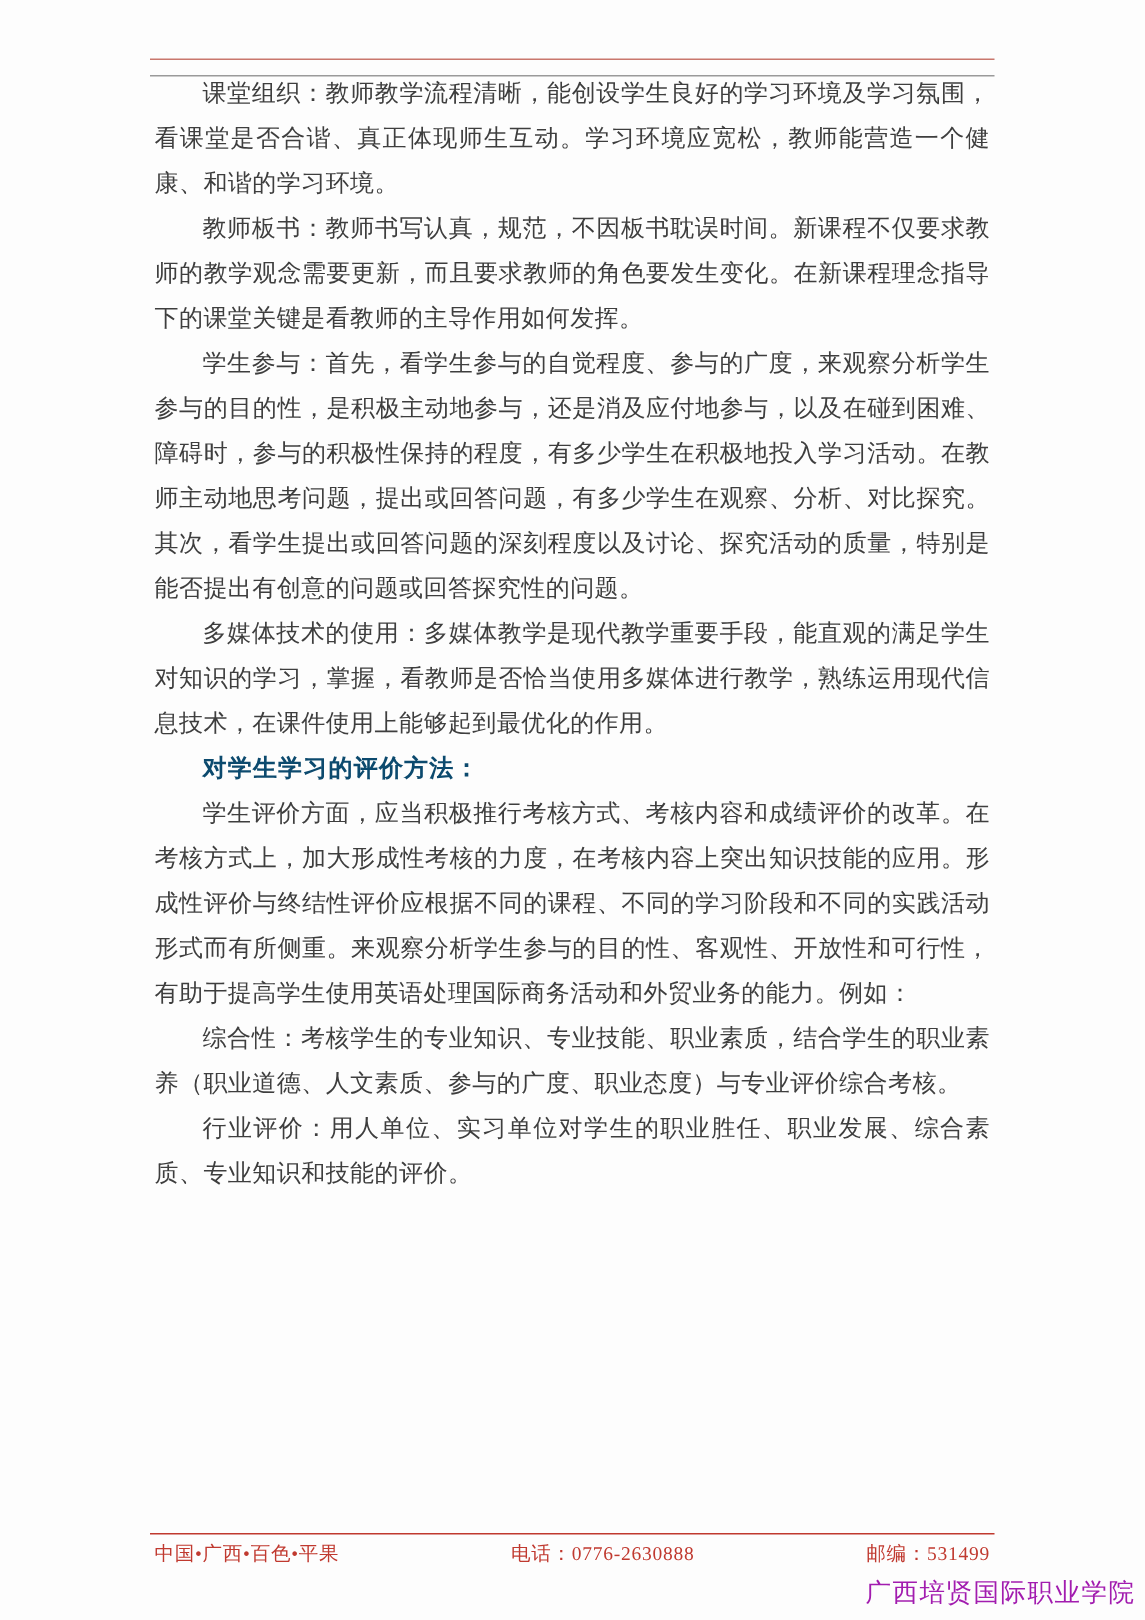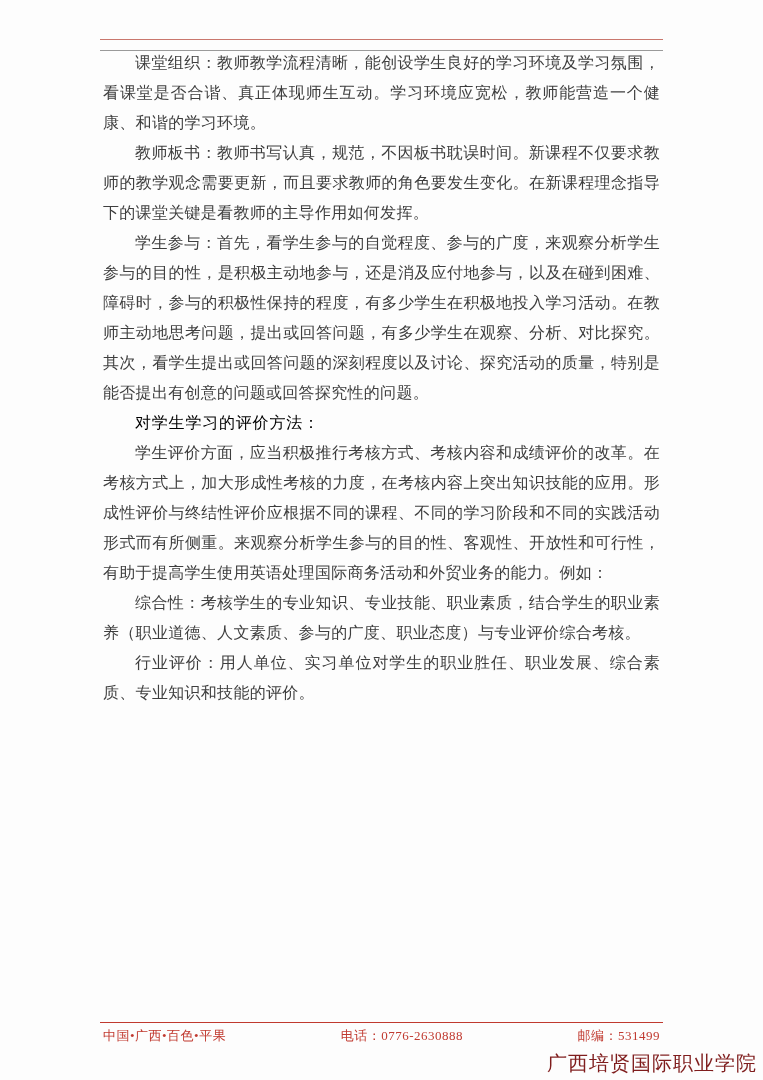--- a/index.html
+++ b/index.html
@@ -24,52 +24,53 @@
     font-size:16px;line-height:30px;
     text-align:justify;
   }
   .content p{
     margin:0;
     text-indent:2em;
     letter-spacing:0.3px;
     word-break:break-all;
   }
   .content p.heading{
-    font-weight:normal;
-    color:#000000;
+    font-weight:bold;
+    color:#0c4a6e;
     letter-spacing:0.8px;
   }
   .footer-rule{
     position:absolute;top:1022px;left:100px;width:563px;height:1px;
     background:var(--accent-red);
   }
   .footer{
     position:absolute;top:1027px;left:103px;width:557px;
     display:flex;justify-content:space-between;align-items:flex-start;
     color:var(--accent-red);
     font-size:13px;font-weight:normal;letter-spacing:0.5px;
   }
   .school-name{
     position:absolute;top:1050px;right:6px;
-    font-size:20px;color:#7f1d1d;letter-spacing:1px;
+    font-size:17px;color:#a21caf;letter-spacing:1px;
     font-family:"Liberation Serif","DejaVu Serif",serif;
   }
 </style>
 </head>
 <body>
 
 <div class="page">
 
   <div class="rule rule-red"></div>
   <div class="rule rule-gray"></div>
 
   <main class="content">
     <p>课堂组织：教师教学流程清晰，能创设学生良好的学习环境及学习氛围，看课堂是否合谐、真正体现师生互动。学习环境应宽松，教师能营造一个健康、和谐的学习环境。</p>
     <p>教师板书：教师书写认真，规范，不因板书耽误时间。新课程不仅要求教师的教学观念需要更新，而且要求教师的角色要发生变化。在新课程理念指导下的课堂关键是看教师的主导作用如何发挥。</p>
     <p>学生参与：首先，看学生参与的自觉程度、参与的广度，来观察分析学生参与的目的性，是积极主动地参与，还是消及应付地参与，以及在碰到困难、障碍时，参与的积极性保持的程度，有多少学生在积极地投入学习活动。在教师主动地思考问题，提出或回答问题，有多少学生在观察、分析、对比探究。其次，看学生提出或回答问题的深刻程度以及讨论、探究活动的质量，特别是能否提出有创意的问题或回答探究性的问题。</p>
+    <p>多媒体技术的使用：多媒体教学是现代教学重要手段，能直观的满足学生对知识的学习，掌握，看教师是否恰当使用多媒体进行教学，熟练运用现代信息技术，在课件使用上能够起到最优化的作用。</p>
     <p class="heading">对学生学习的评价方法：</p>
     <p>学生评价方面，应当积极推行考核方式、考核内容和成绩评价的改革。在考核方式上，加大形成性考核的力度，在考核内容上突出知识技能的应用。形成性评价与终结性评价应根据不同的课程、不同的学习阶段和不同的实践活动形式而有所侧重。来观察分析学生参与的目的性、客观性、开放性和可行性，有助于提高学生使用英语处理国际商务活动和外贸业务的能力。例如：</p>
     <p>综合性：考核学生的专业知识、专业技能、职业素质，结合学生的职业素养（职业道德、人文素质、参与的广度、职业态度）与专业评价综合考核。</p>
     <p>行业评价：用人单位、实习单位对学生的职业胜任、职业发展、综合素质、专业知识和技能的评价。</p>
   </main>
 
   <div class="footer-rule"></div>
 
   <div class="footer">
     <span>中国•广西•百色•平果</span>

